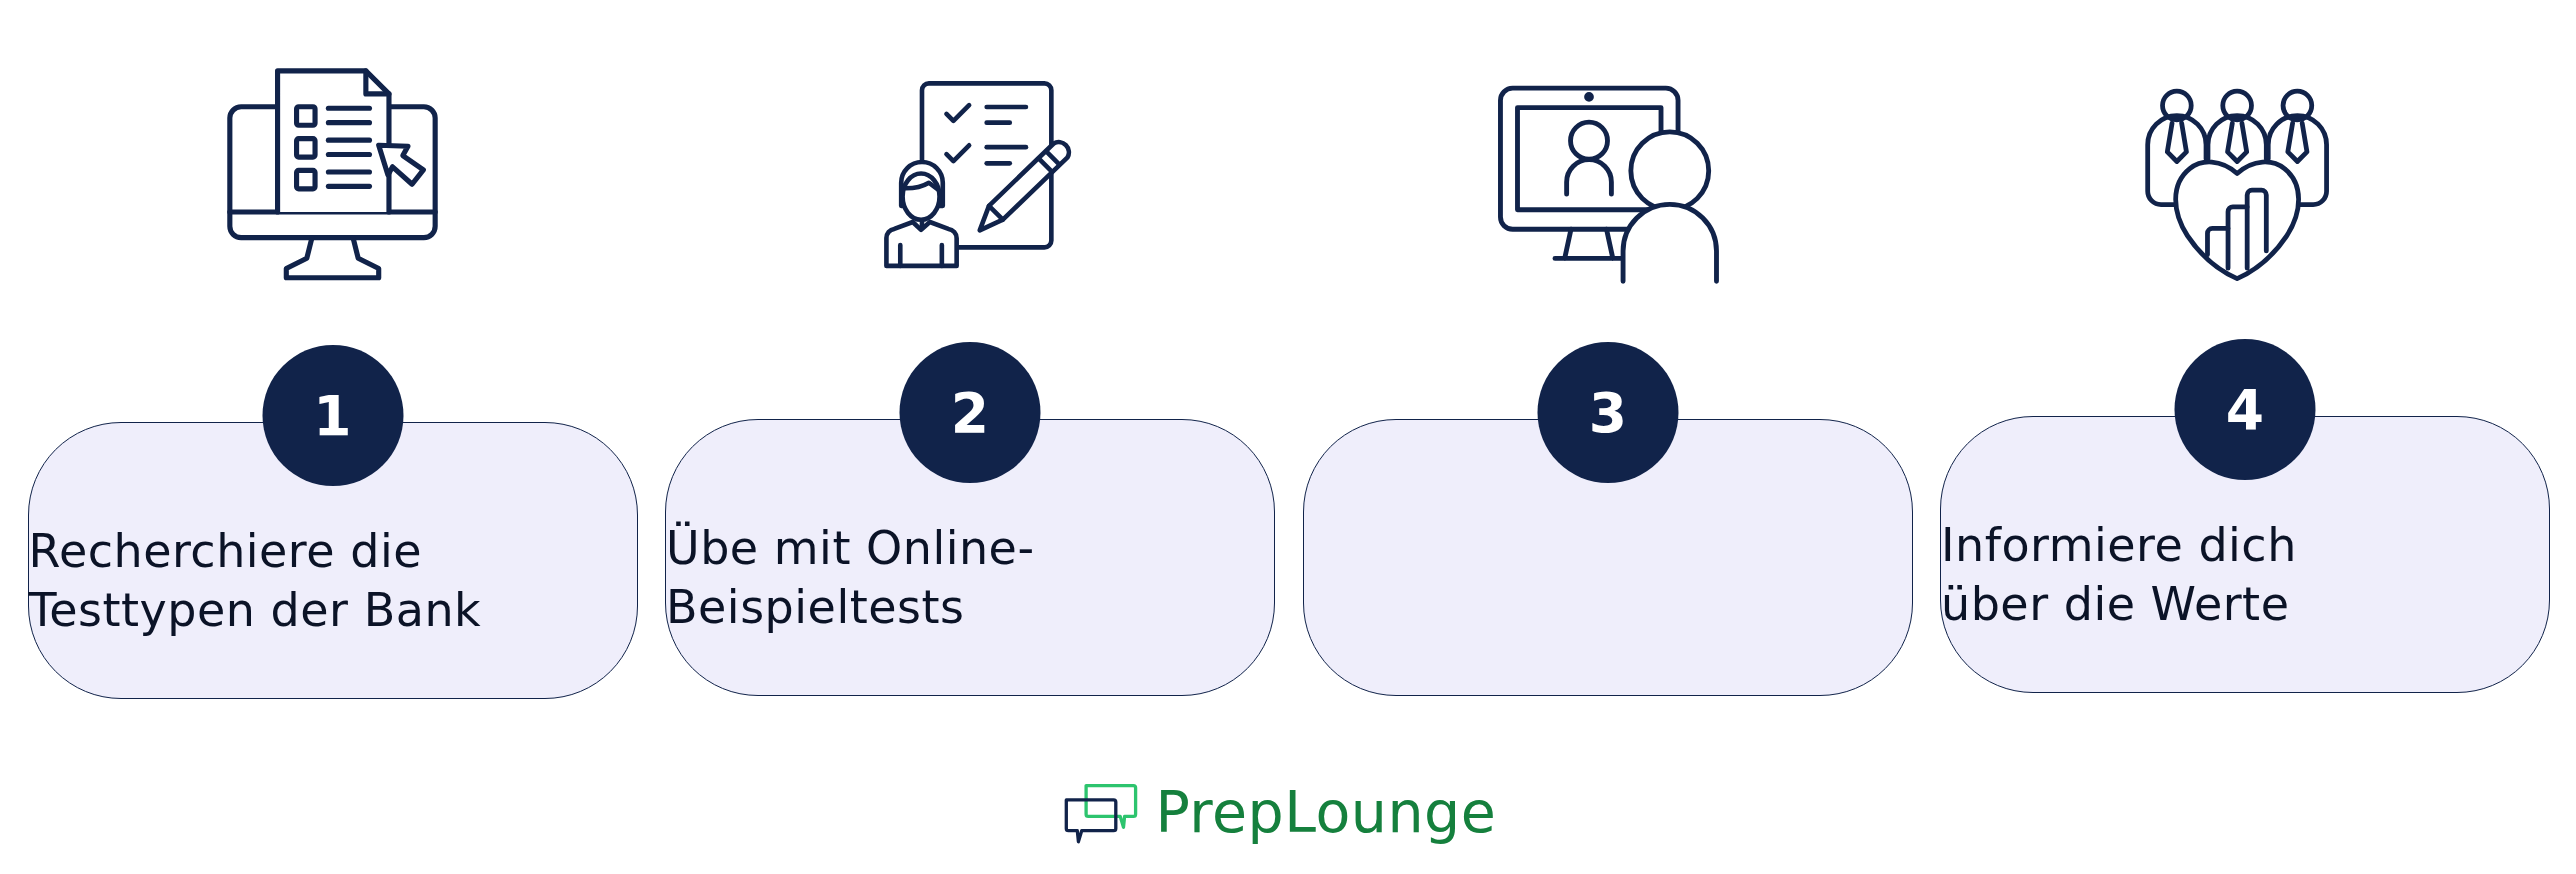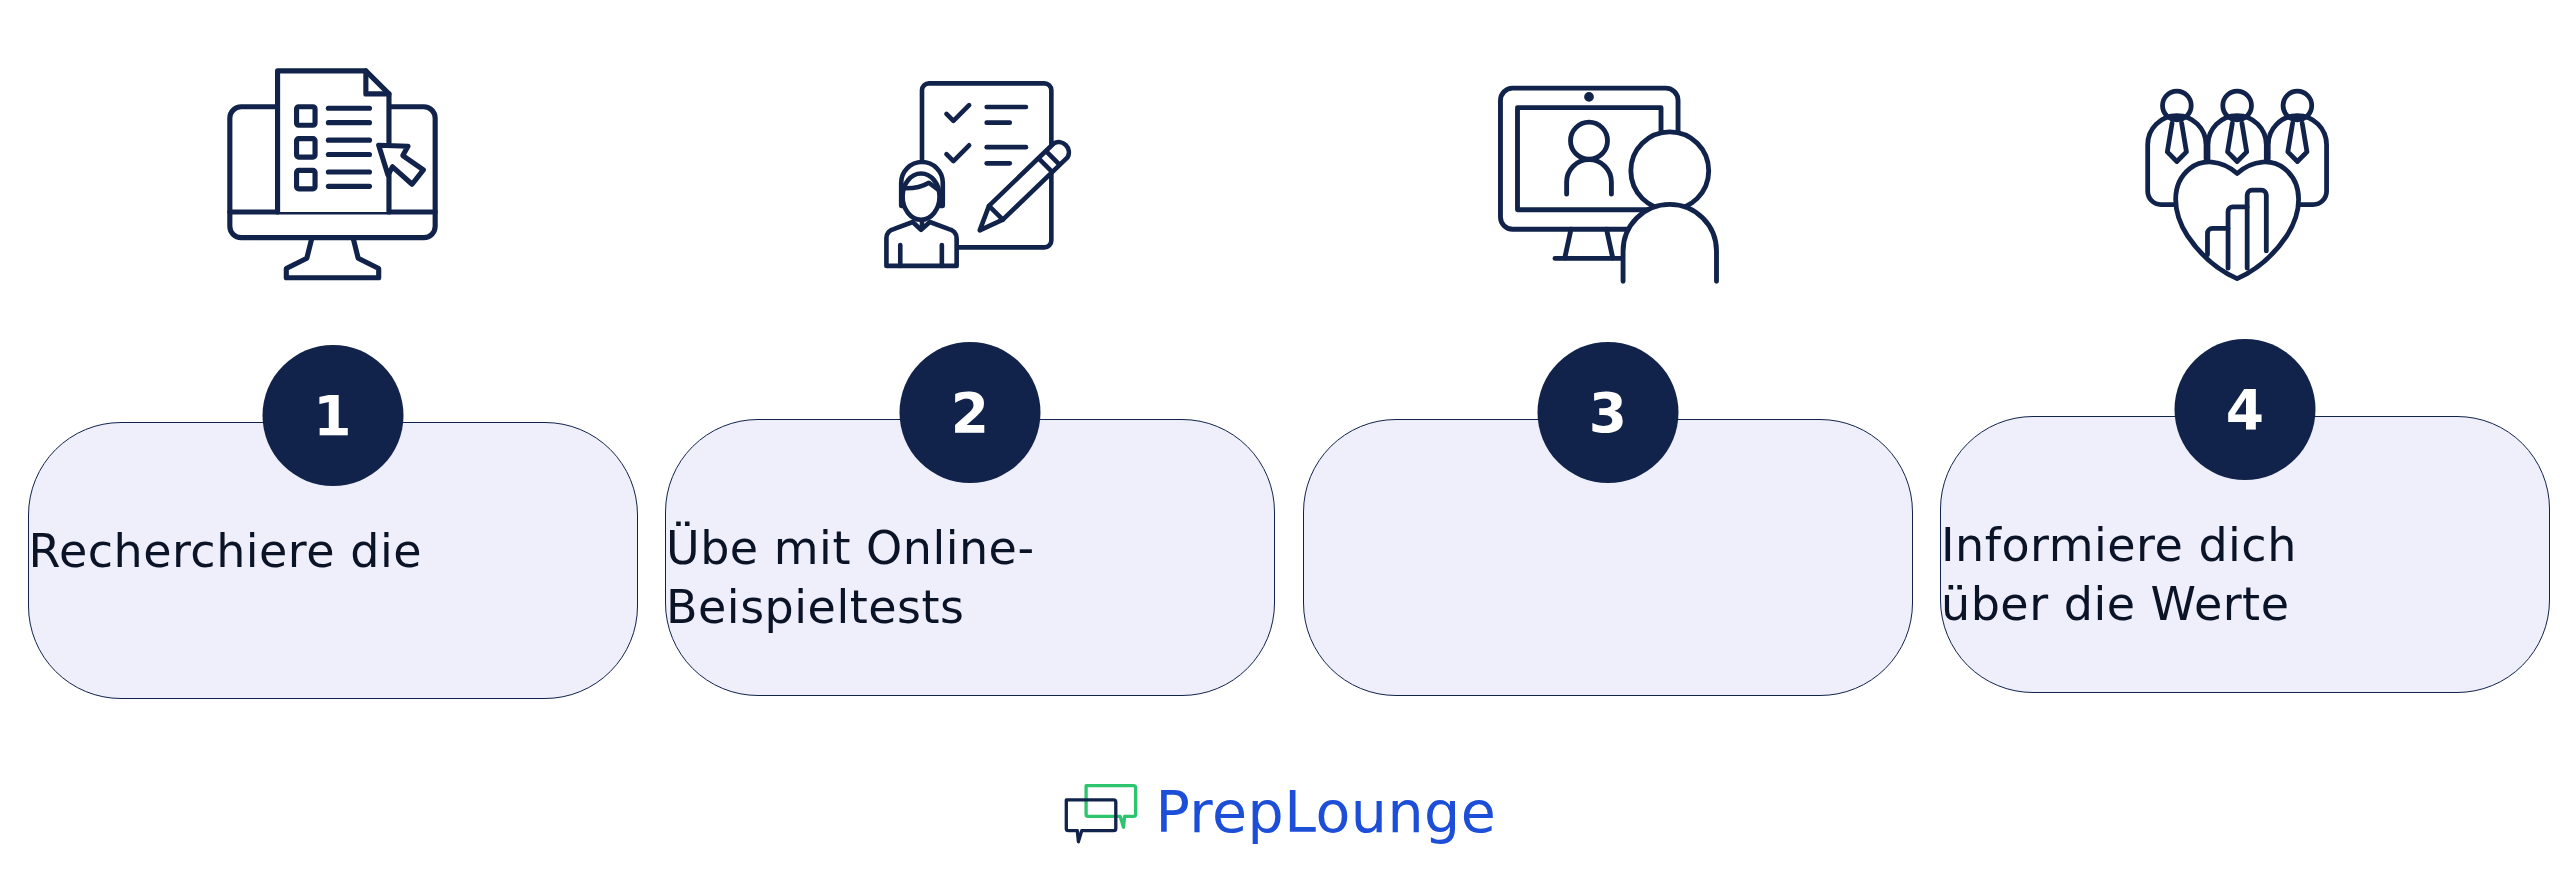--- a/index.html
+++ b/index.html
@@ -12,21 +12,21 @@
           border: 1.6px solid #11234A; border-radius: 93px; box-sizing: border-box; }
   .badge { position: absolute; width: 141px; height: 141px; border-radius: 50%;
            background: #11234A; color: #ffffff; display: flex; align-items: center;
            justify-content: center; font-family: "DejaVu Sans", sans-serif; font-weight: bold;
            font-size: 55px; left: 50%; top: -78px; transform: translateX(-50%); }
   .card-text { position: absolute; left: 0; right: 0; top: 99px; 
                color: #0B1327; font-size: 46px; line-height: 59px; letter-spacing: 0.5px; }
   .card-text span { display: block; }
   .logo { position: absolute; left: 1063px; top: 779px; height: 66px; display: flex; align-items: center; }
   .logo svg { width: 77px; height: 66px; }
-  .logo-text { font-family: "DejaVu Sans", sans-serif; font-size: 57px; color: #1d4ed8;
+  .logo-text { font-family: "DejaVu Sans", sans-serif; font-size: 57px; color: #15803d;
                margin-left: 15.4px; letter-spacing: 0.5px; }
 </style>
 </head>
 <body>
 
 <div class="icon" style="left:217px; top:58px; width:231px; height:231px;">
   <svg viewBox="0 0 450 450">
     <rect x="25" y="95" width="400" height="255" rx="22"></rect>
     <line x1="25" y1="300" x2="425" y2="300"></line>
     <path d="M185 350 L175 390 L135 410 L135 428 L315 428 L315 410 L275 390 L265 350"></path>
@@ -95,20 +95,21 @@
     <path d="M162 380 L162 335 A10 10 0 0 1 172 325 L205 325"></path>
     <path d="M205 408 L205 290 A10 10 0 0 1 215 280 L245 280"></path>
     <path d="M245 408 L245 255 A10 10 0 0 1 255 245 L275 245 A10 10 0 0 1 285 255 L285 372"></path>
   </svg>
 </div>
 
 <div class="card" style="left:27.5px; top:422px;">
   <div class="badge">1</div>
   <div class="card-text">
     <span>Recherchiere die</span>
+    <span>Testtypen der Bank</span>
   </div>
 </div>
 
 <div class="card" style="left:665px; top:419px;">
   <div class="badge">2</div>
   <div class="card-text">
     <span>Übe mit Online-</span>
     <span>Beispieltests</span>
   </div>
 </div>

